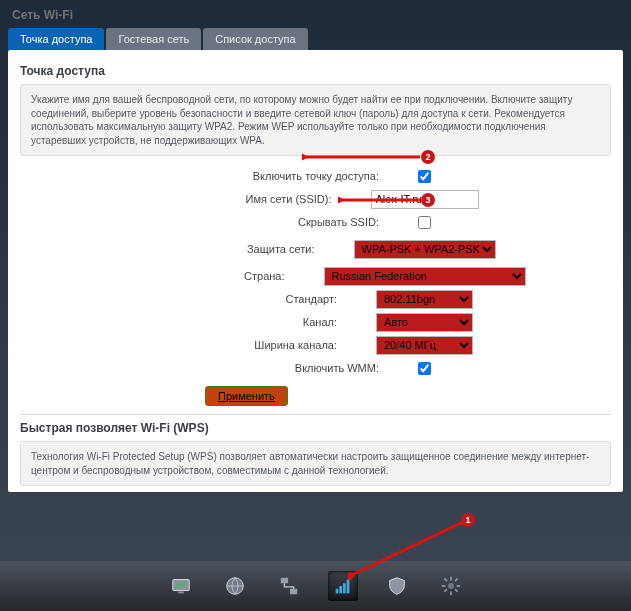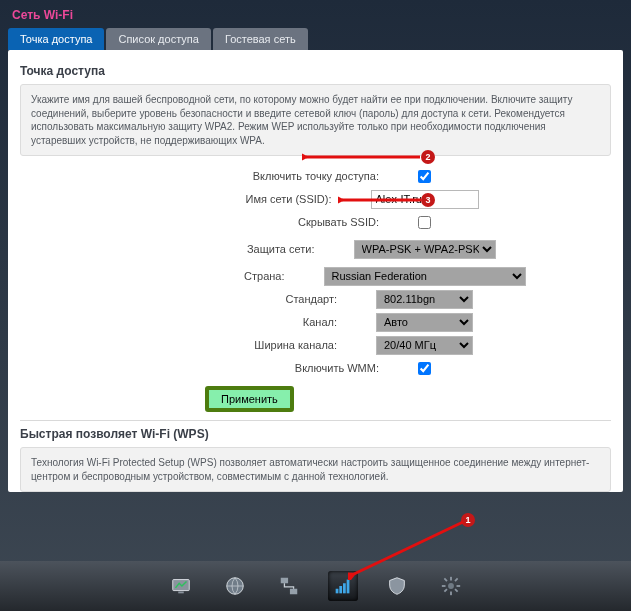--- a/index.html
+++ b/index.html
@@ -6,21 +6,21 @@
   body {
     font-family: Arial, sans-serif;
     font-size: 11px;
     background: linear-gradient(to bottom, #1e2a3a 0%, #3d4752 100%);
     width: 631px;
     height: 611px;
     overflow: hidden;
     position: relative;
   }
   .header {
-    color: #ec4899;
+    color: #737373;
     font-weight: bold;
     font-size: 12px;
     padding: 8px 12px 6px 12px;
   }
   .tabs {
     display: flex;
     padding-left: 8px;
     gap: 2px;
   }
   .tab {
@@ -82,36 +82,37 @@
   input[type=text], input[type=password] {
     border: 1px solid #b8b8b8;
     background: #fff;
     font-size: 11px;
     padding: 2px 4px;
     height: 19px;
   }
   input.w-short { width: 108px; }
   select {
     border: 1px solid #b8b8b8;
-    background: #a3a3a3;
+    background: #b91c1c;
     font-size: 11px;
     height: 19px;
     padding-left: 3px;
   }
   select.w-med   { width: 114px; }
   select.w-wide  { width: 202px; }
   select.w-n     { width: 97px; }
   .btn-row { margin: 8px 0 4px 185px; }
   button {
-    background: #86efac;
-    border: 4px solid #4d7c0f;
+    background: #c2410c;
+    border: 1px solid #4d7c0f;
     border-radius: 3px;
     padding: 3px 12px;
     font-size: 11px;
     cursor: pointer;
+    text-decoration: underline;
   }
   button:disabled { color: #999; cursor: default; }
   .divider { border-top: 1px solid #d9d9d9; margin: 8px 0 6px 0; }
   .spacer-small { height: 4px; }
 
   
   .navbar {
     position: absolute;
     bottom: 0; left: 0; right: 0;
     height: 50px;
@@ -151,22 +152,22 @@
     pointer-events:none;
   }
 </style>
 </head>
 <body>
 
 <div class="header">Сеть Wi-Fi</div>
 
 <div class="tabs">
   <div class="tab active">Точка доступа</div>
+  <div class="tab">Гостевая сеть</div>
   <div class="tab">Список доступа</div>
-  <div class="tab">Гостевая сеть</div>
 </div>
 
 <div class="panel">
 
   <div class="section-title">Точка доступа</div>
   <div class="info-box">Укажите имя для вашей беспроводной сети, по которому можно будет найти ее при подключении. Включите защиту соединений, выберите уровень безопасности и введите сетевой ключ (пароль) для доступа к сети. Рекомендуется использовать максимальную защиту WPA2. Режим WEP используйте только при необходимости подключения устаревших устройств, не поддерживающих WPA.</div>
 
   <div class="form-row">
     <div class="form-label">Включить точку доступа:</div>
     <div class="form-control">

